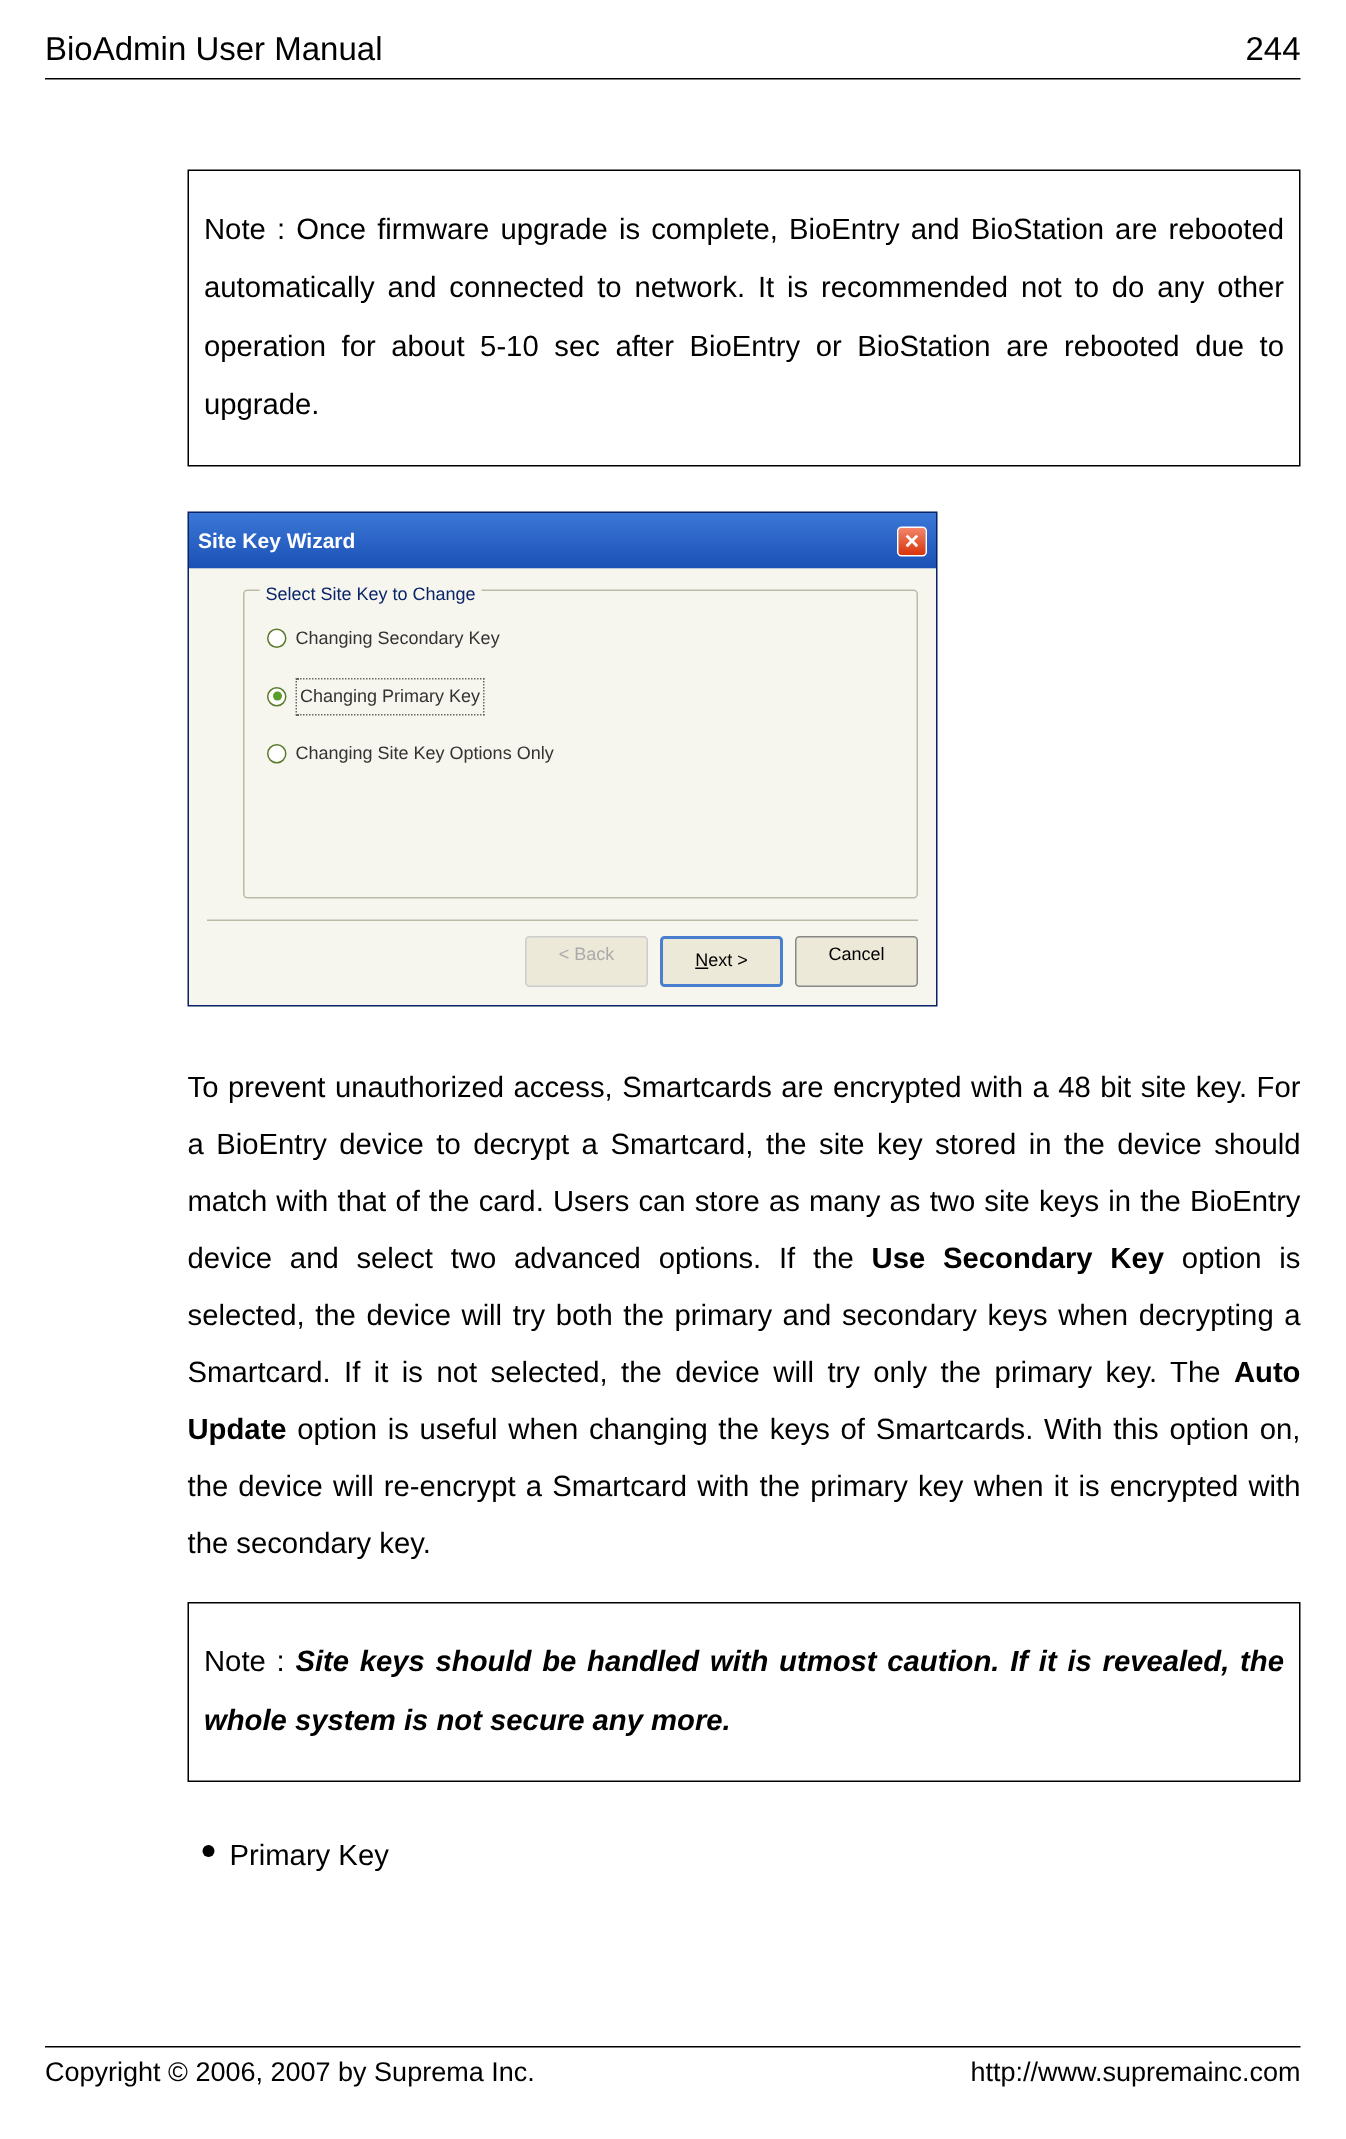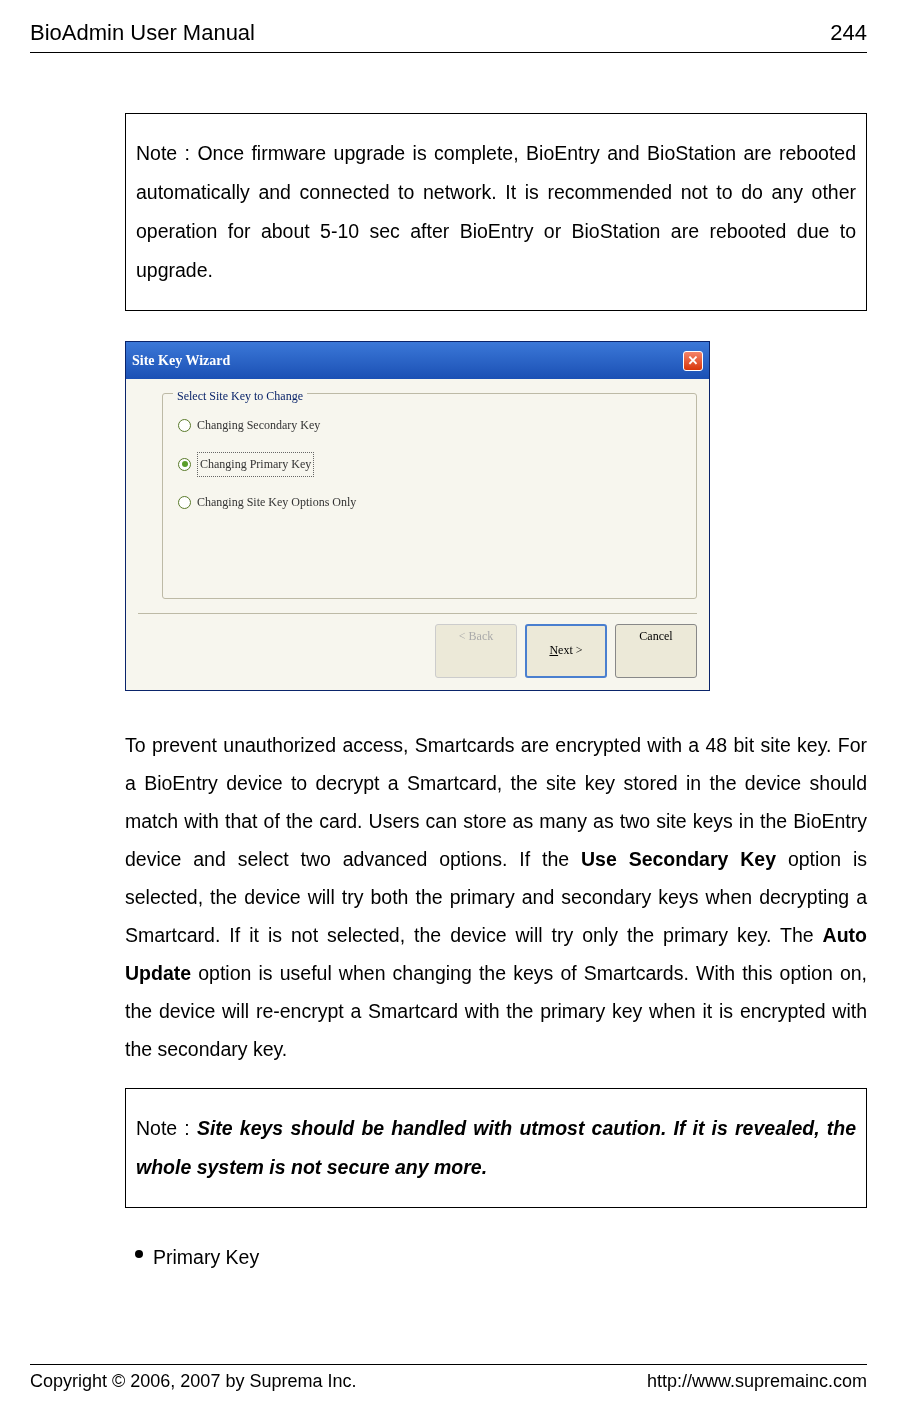--- a/index.html
+++ b/index.html
@@ -49,24 +49,24 @@
     }
     .section-num {
       width: 95px;
     }
     .dialog-wrap {
       display: flex;
       justify-content: flex-start;
       margin-bottom: 35px;
     }
     .dialog {
-      width: 585px;
+      width: 500px;
       background: #ece9d8;
       border: 1px solid #0a246a;
-      font-family: Liberation Serif, serif;
+      font-family: Liberation Sans, sans-serif;
       font-size: 12px;
     }
     .titlebar {
       background: linear-gradient(to bottom, #3b78d8, #1b50b4);
       color: #fff;
       font-weight: bold;
       font-size: 14px;
       padding: 5px 6px;
       display: flex;
       justify-content: space-between;
@@ -152,21 +152,21 @@
       border-radius: 3px;
       font-size: 12px;
       text-align: center;
     }
     .win-btn.disabled {
       color: #aaa;
       border-color: #ccc;
     }
     .win-btn.default {
       border: 2px solid #4a7fcf;
-      padding: 13px 7px;
+      padding: 3px 7px;
     }
     .bold {
       font-weight: bold;
     }
     .italic {
       font-style: italic;
     }
     .bullet {
       display: flex;
       margin-top: 15px;

